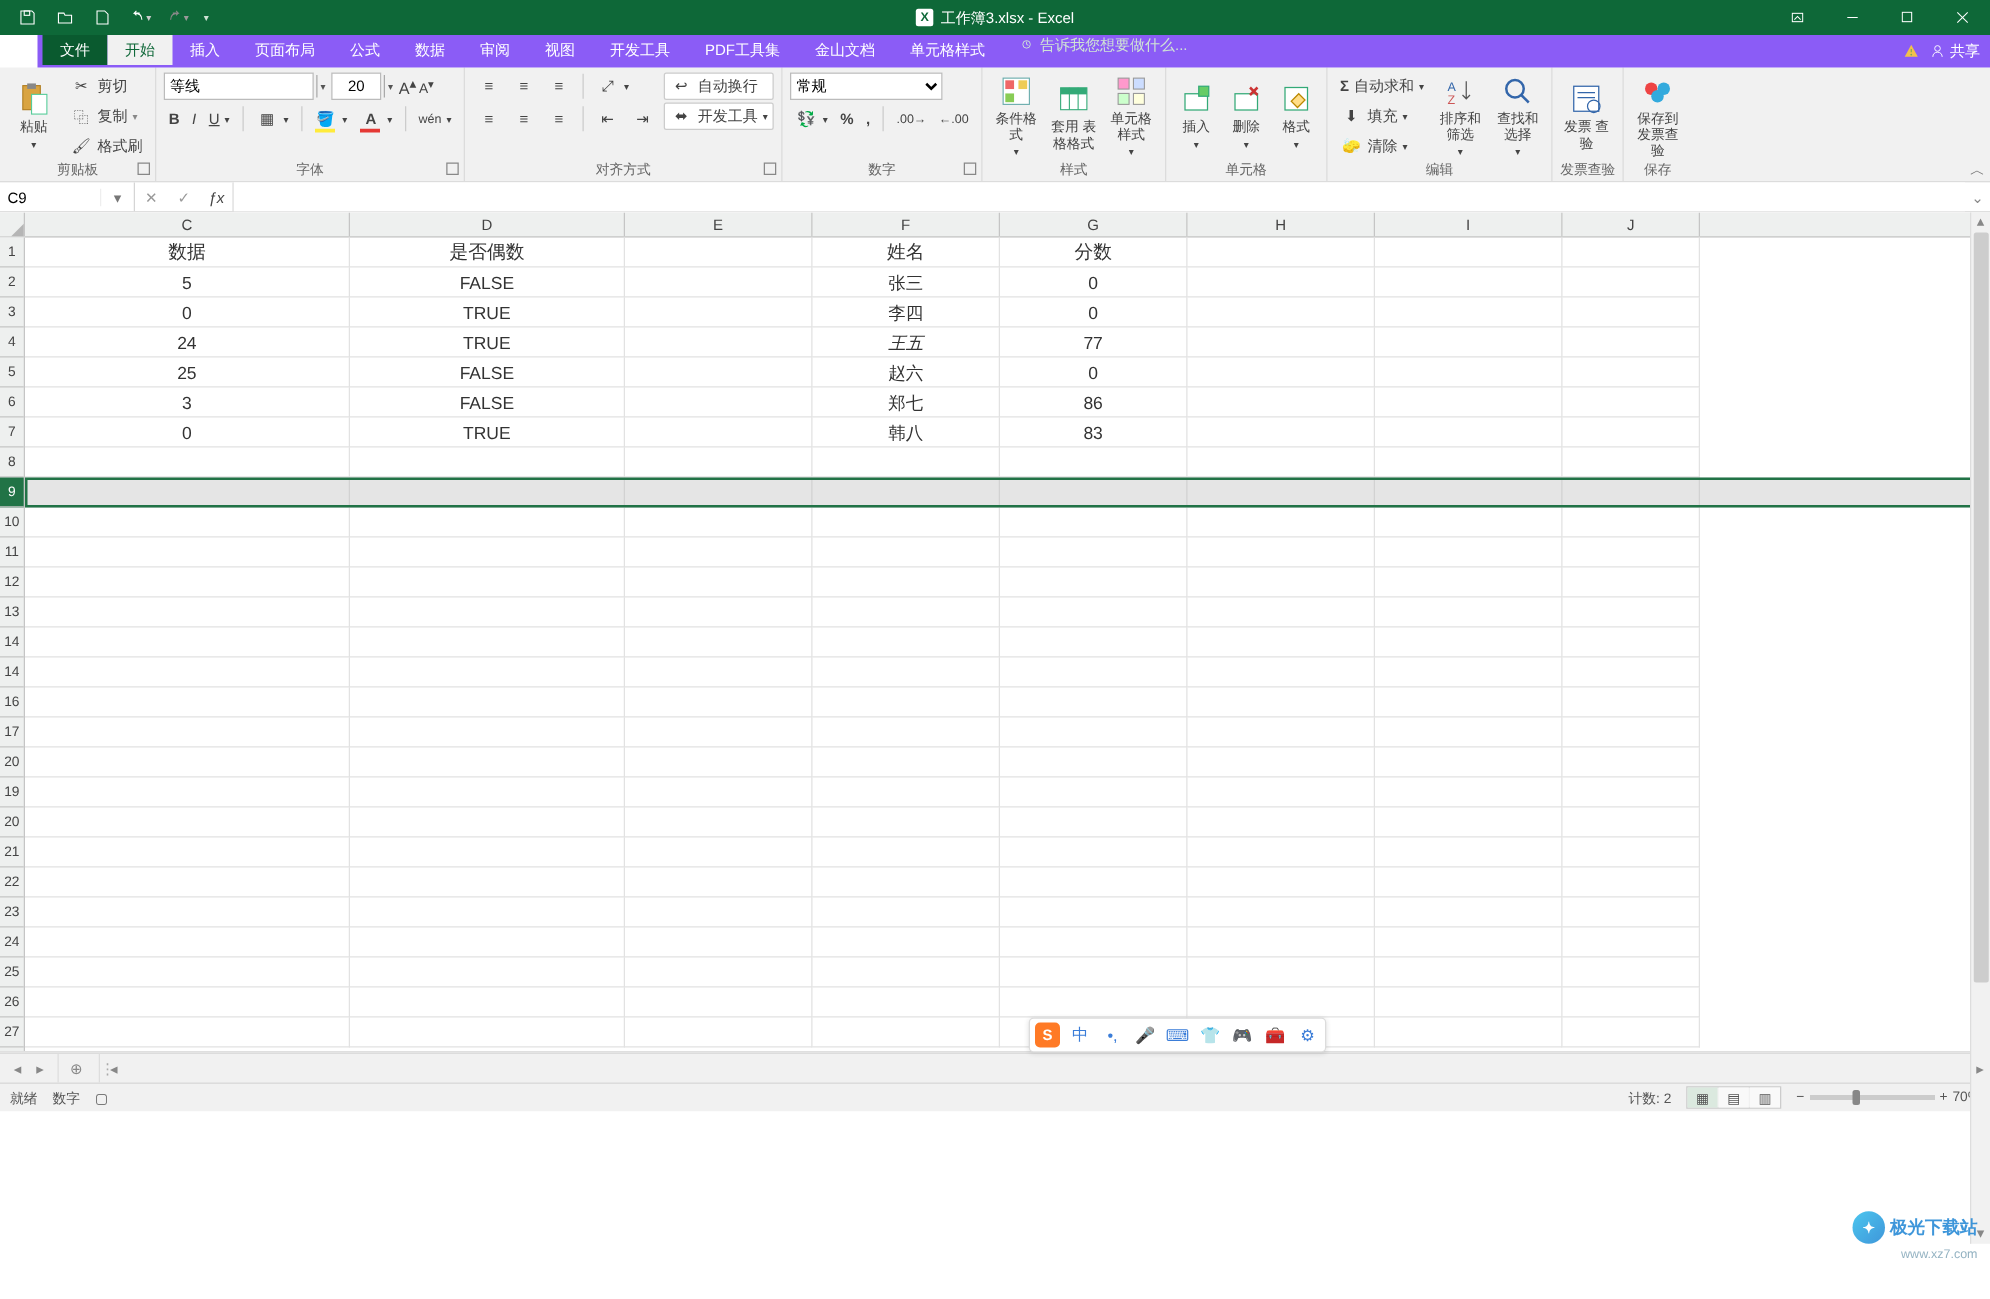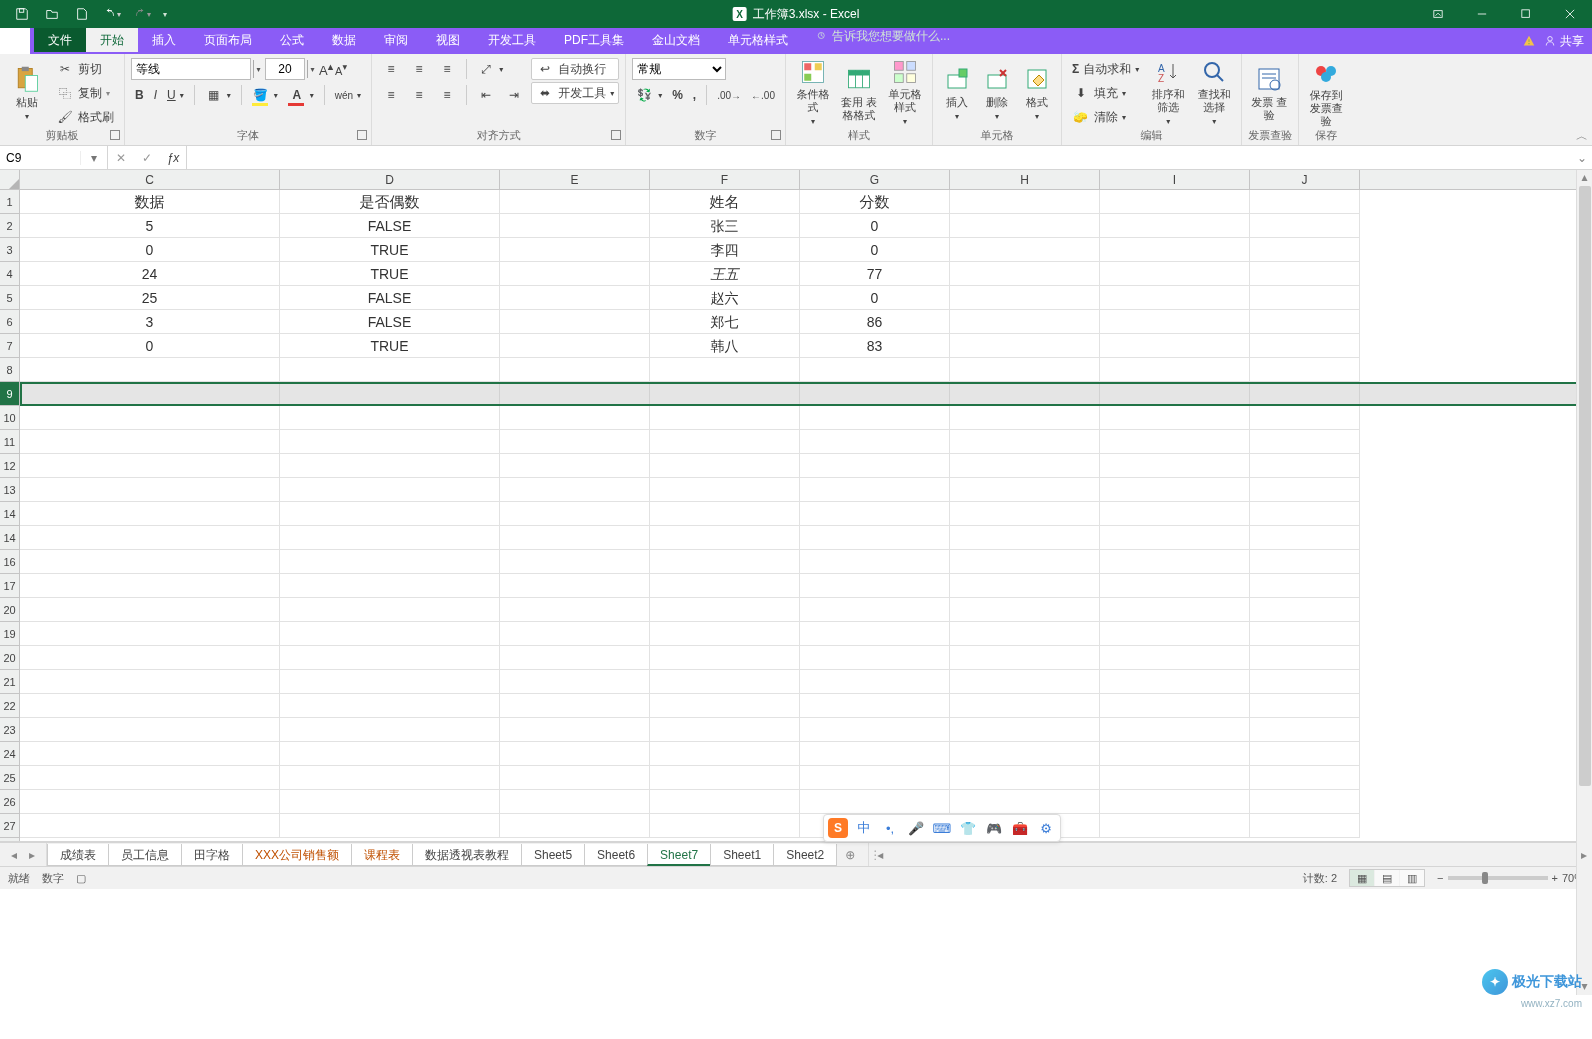--- a/index.html
+++ b/index.html
@@ -338,21 +338,21 @@
             <span style="font-size:8px">▾</span>
           </div>
       </div>
     </div>
     <div class="group-label"><span>对齐方式</span><span class="launcher"></span></div>
   </div>
 
   <div class="group">
     <div class="group-body" style="flex-direction:column;gap:4px">
       <div class="row">
-          <select style="width:94px"><option>常规</option></select>
+          <select style="width:122px"><option>常规</option></select>
         </div>
       <div class="row">
         <div class="mini-btn">
             <span class="ic">💱</span>
             <span style="font-size:8px">▾</span>
           </div>
         <div class="mini-btn">
             <b>%</b>
           </div>
         <div class="mini-btn">
@@ -877,33 +877,20 @@
   <div class="ime-item">🎮</div>
   <div class="ime-item">🧰</div>
   <div class="ime-item">⚙</div>
 </div>
 
 <div class="sheet-tabs-row">
   <div class="nav">
     <div class="nb">◂</div>
     <div class="nb">▸</div>
   </div>
-  <div class="tabs" id="sheet-tabs-container">
-      <div class="sheet-tab">成绩表</div>
-      <div class="sheet-tab">员工信息</div>
-      <div class="sheet-tab">田字格</div>
-      <div class="sheet-tab highlight">XXX公司销售额</div>
-      <div class="sheet-tab highlight">课程表</div>
-      <div class="sheet-tab">数据透视表教程</div>
-      <div class="sheet-tab">Sheet5</div>
-      <div class="sheet-tab">Sheet6</div>
-      <div class="sheet-tab active">Sheet7</div>
-      <div class="sheet-tab">Sheet1</div>
-      <div class="sheet-tab">Sheet2</div>
-    </div>
   <div class="new-sheet">⊕</div>
   <div class="hscroll">
     <div style="width:3px;cursor:col-resize;color:#aaa">⋮</div>
     <div class="arrow">◂</div>
     <div class="track"></div>
     <div class="arrow">▸</div>
   </div>
 </div>
 
 <div class="status-bar">

